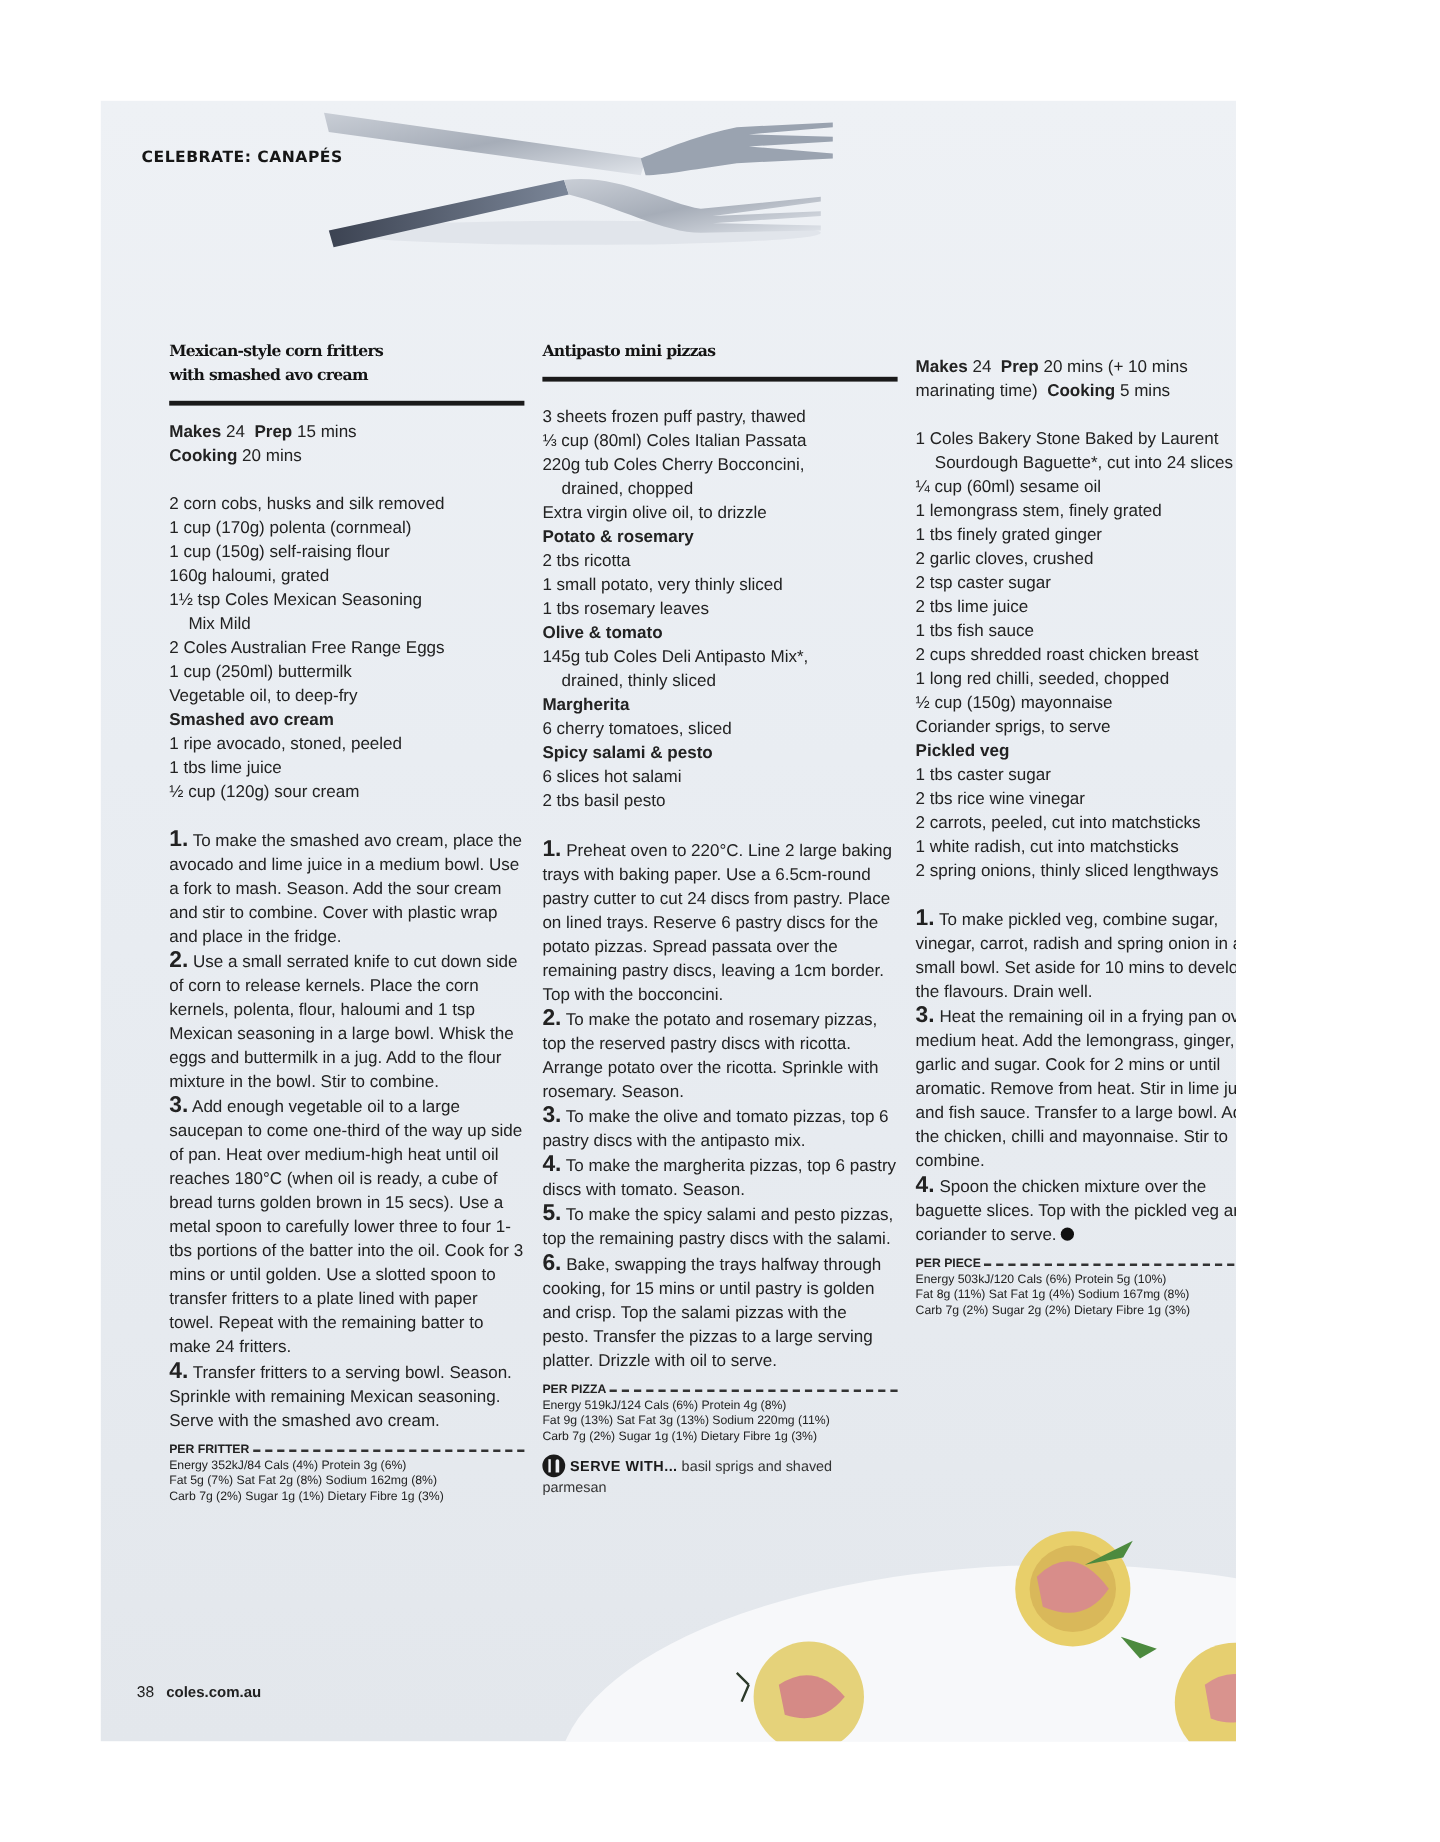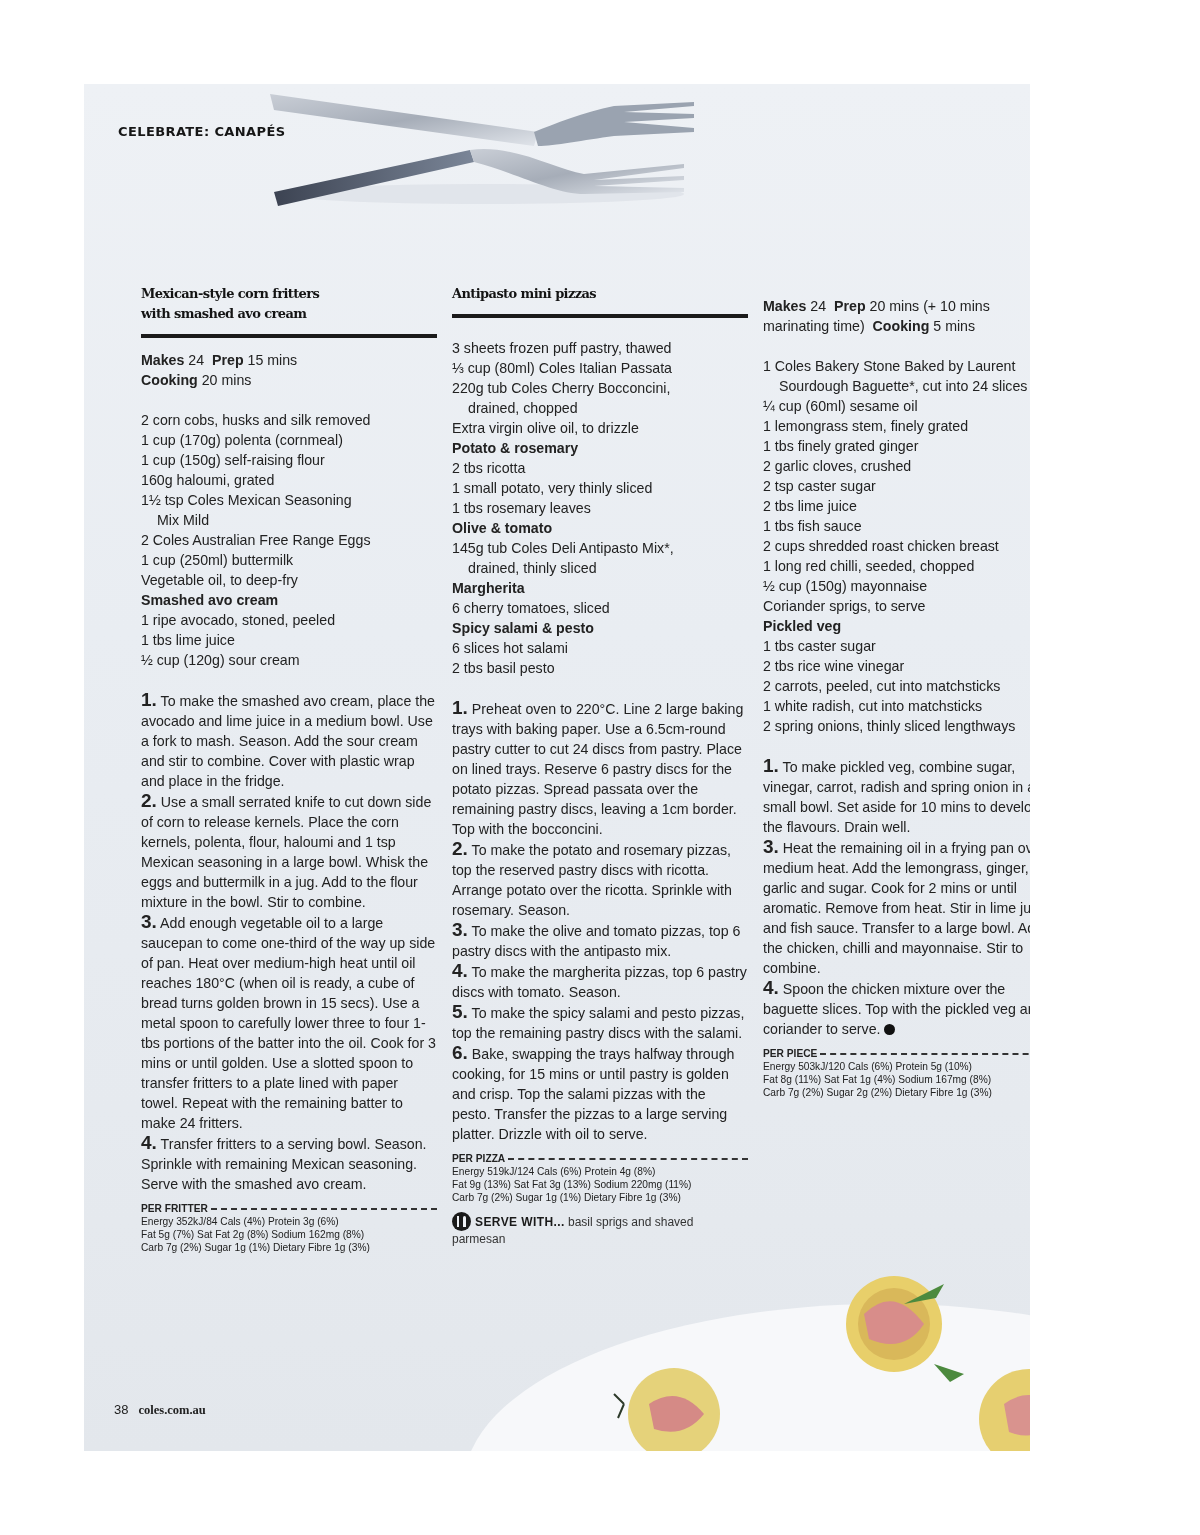--- a/index.html
+++ b/index.html
@@ -38,21 +38,21 @@
   .nutr { margin-top: 8px; font-size: 10.2px; line-height: 13px; color: #222; }
   .nutr .head { font-weight: bold; font-size: 10.2px; display: flex; align-items: center; }
   .nutr .dash { flex: 1; border-top: 2px dashed #333; margin-left: 3px; height: 0; }
   .nutr b { font-weight: normal; margin-top: 36px; }
   .serve { margin-top: 8px; font-size: 12px; line-height: 17px; color: #333; }
   .serve .sw { font-weight: bold; letter-spacing: 0.4px; color: #1a1a1a; }
   .serve-icon { display: inline-block; width: 19px; height: 19px; border-radius: 50%; background: #1a1a1a; vertical-align: -5px; margin-right: 4px; position: relative; }
   .serve-icon::before { content: ""; position: absolute; left: 5px; top: 4px; width: 2px; height: 11px; background: #eef1f5; }
   .serve-icon::after { content: ""; position: absolute; left: 11px; top: 4px; width: 3px; height: 11px; background: #eef1f5; border-radius: 2px 2px 0 0; }
   .footer { position: absolute; left: 30px; top: 1318px; font-size: 13px; color: #222; }
-  .footer .site { font-weight: bold; margin-left: 10px; font-family: Liberation Serif, serif; font-size: 12.5px; }
+  .footer .site { font-weight: bold; margin-left: 10px; font-family: Liberation Sans, sans-serif; font-size: 12.5px; }
   .side-note {
     position: absolute; left: 998px; top: 1160px; font-size: 10px; color: #444;
     transform: rotate(-90deg); transform-origin: left top; white-space: nowrap;
   }
   .food-photo { position: absolute; left: 380px; top: 1180px; width: 660px; height: 200px; }
 </style>
 </head>
 <body>
 
 <div class="page">

